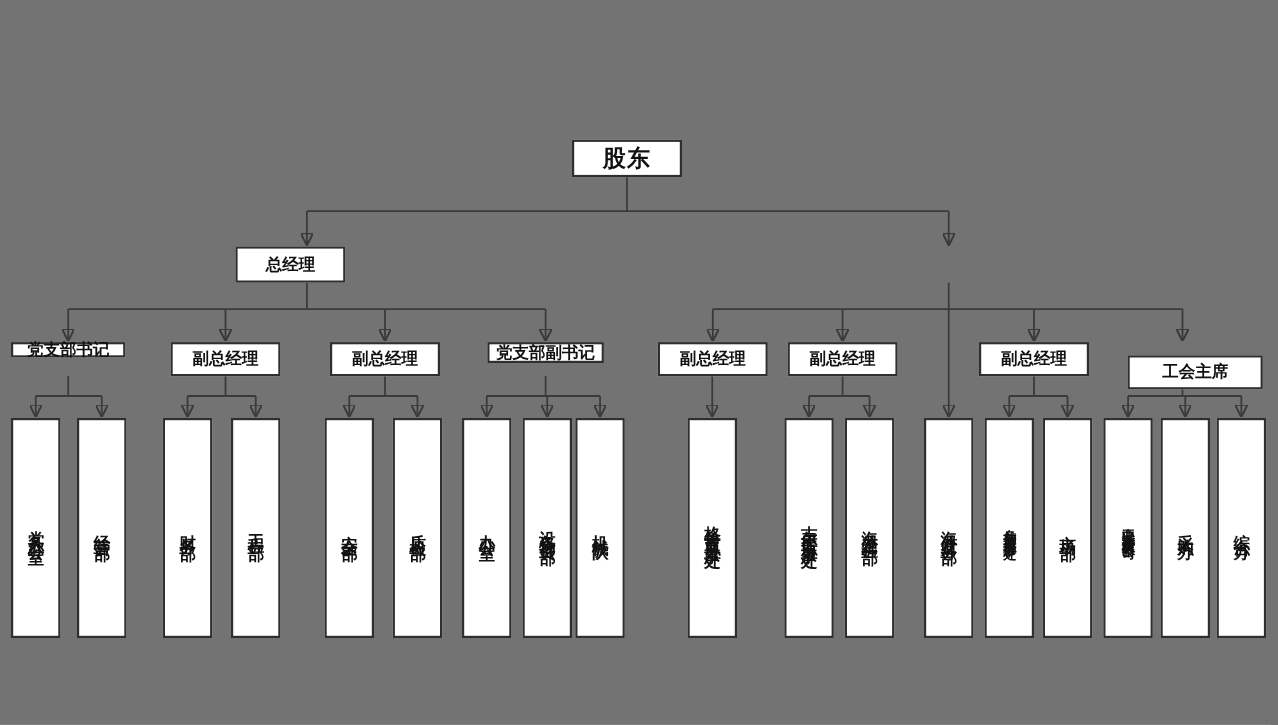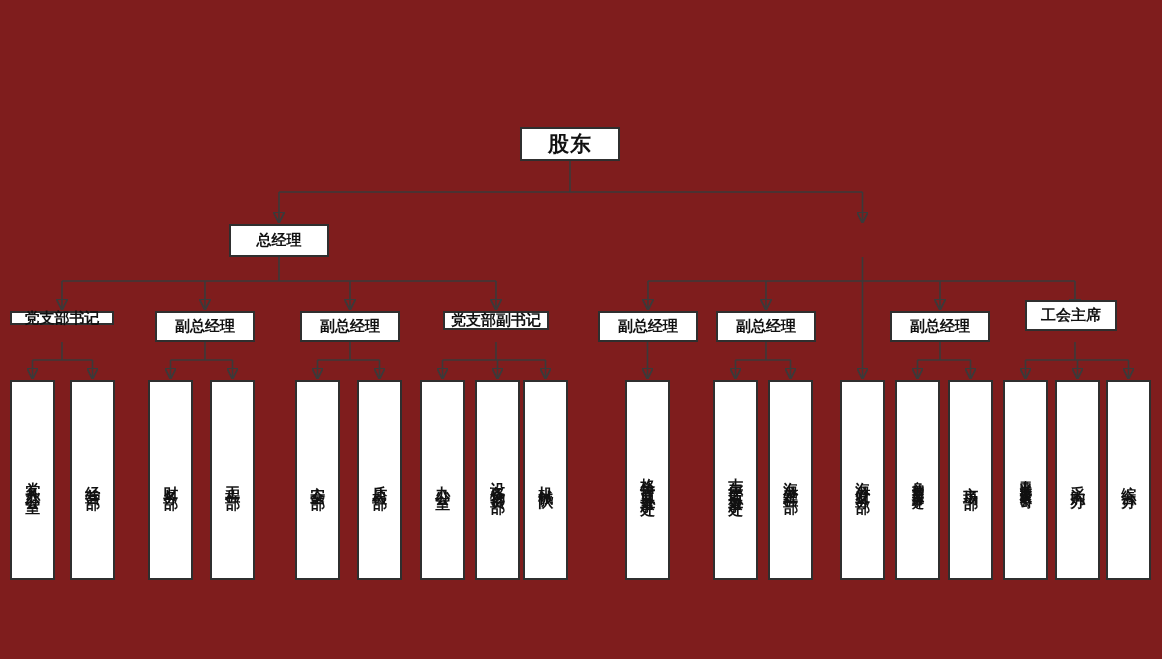--- a/index.html
+++ b/index.html
@@ -1,17 +1,17 @@
 <!DOCTYPE html>
 <html><head>
 <meta charset="utf-8">
 <style>
   html,body{margin:0;padding:0;background:#fff;}
   body{font-family:"DejaVu Sans","Liberation Sans",sans-serif;color:#111;}
-  .canvas{position:relative;width:1162px;height:659px;background:#7f1d1d;overflow:hidden;}
+  .canvas{position:relative;width:1162px;height:659px;background:#737373;overflow:hidden;}
   .connectors{position:absolute;left:0;top:0;width:1162px;height:659px;pointer-events:none;}
   .connectors path{stroke:#3a3a3a;stroke-width:1.6;fill:none;}
   .node{
     position:absolute;box-sizing:border-box;background:#fff;
     border:2px solid #2f2f2f;display:flex;align-items:center;justify-content:center;
     text-align:center;
   }
   .root .lbl{font-size:21px;font-weight:700;letter-spacing:1px;}
   .lvl2 .lbl,.lvl3 .lbl{font-size:15px;font-weight:600;white-space:nowrap;}
   .leaf .vlbl{
@@ -89,21 +89,21 @@
     <path d="M1025.5,360 H1128.5"></path>
     <path d="M1025.5,360 V377" marker-end="url(#arrow)"></path>
     <path d="M1077.5,360 V377" marker-end="url(#arrow)"></path>
     <path d="M1128.5,360 V377" marker-end="url(#arrow)"></path>
   </svg>
 
   <div class="node root" style="left:520px;top:127px;width:100px;height:34px">
     <span class="lbl">股东</span>
   </div>
 
-  <div class="node lvl2" style="left:229px;top:224px;width:100px;height:33px">
+  <div class="node lvl2" style="left:214px;top:224px;width:100px;height:33px">
     <span class="lbl">总经理</span>
   </div>
 
   <div class="node lvl3" style="left:10px;top:311px;width:104px;height:14px">
     <span class="lbl">党支部书记</span>
   </div>
   <div class="node lvl3" style="left:155px;top:311px;width:100px;height:31px">
     <span class="lbl">副总经理</span>
   </div>
   <div class="node lvl3" style="left:300px;top:311px;width:100px;height:31px">
@@ -114,21 +114,21 @@
   </div>
   <div class="node lvl3" style="left:598px;top:311px;width:100px;height:31px">
     <span class="lbl">副总经理</span>
   </div>
   <div class="node lvl3" style="left:716px;top:311px;width:100px;height:31px">
     <span class="lbl">副总经理</span>
   </div>
   <div class="node lvl3" style="left:890px;top:311px;width:100px;height:31px">
     <span class="lbl">副总经理</span>
   </div>
-  <div class="node lvl3" style="left:1025px;top:300px;width:92px;height:31px">
+  <div class="node lvl3" style="left:1025px;top:323px;width:123px;height:31px">
     <span class="lbl">工会主席</span>
   </div>
 
   <div class="node leaf" style="left:10px;top:380px;width:45px;height:200px">
     <span class="vlbl">党务办公室</span>
   </div>
   <div class="node leaf" style="left:70px;top:380px;width:45px;height:200px">
     <span class="vlbl">经营部</span>
   </div>
   <div class="node leaf" style="left:148px;top:380px;width:45px;height:200px">

